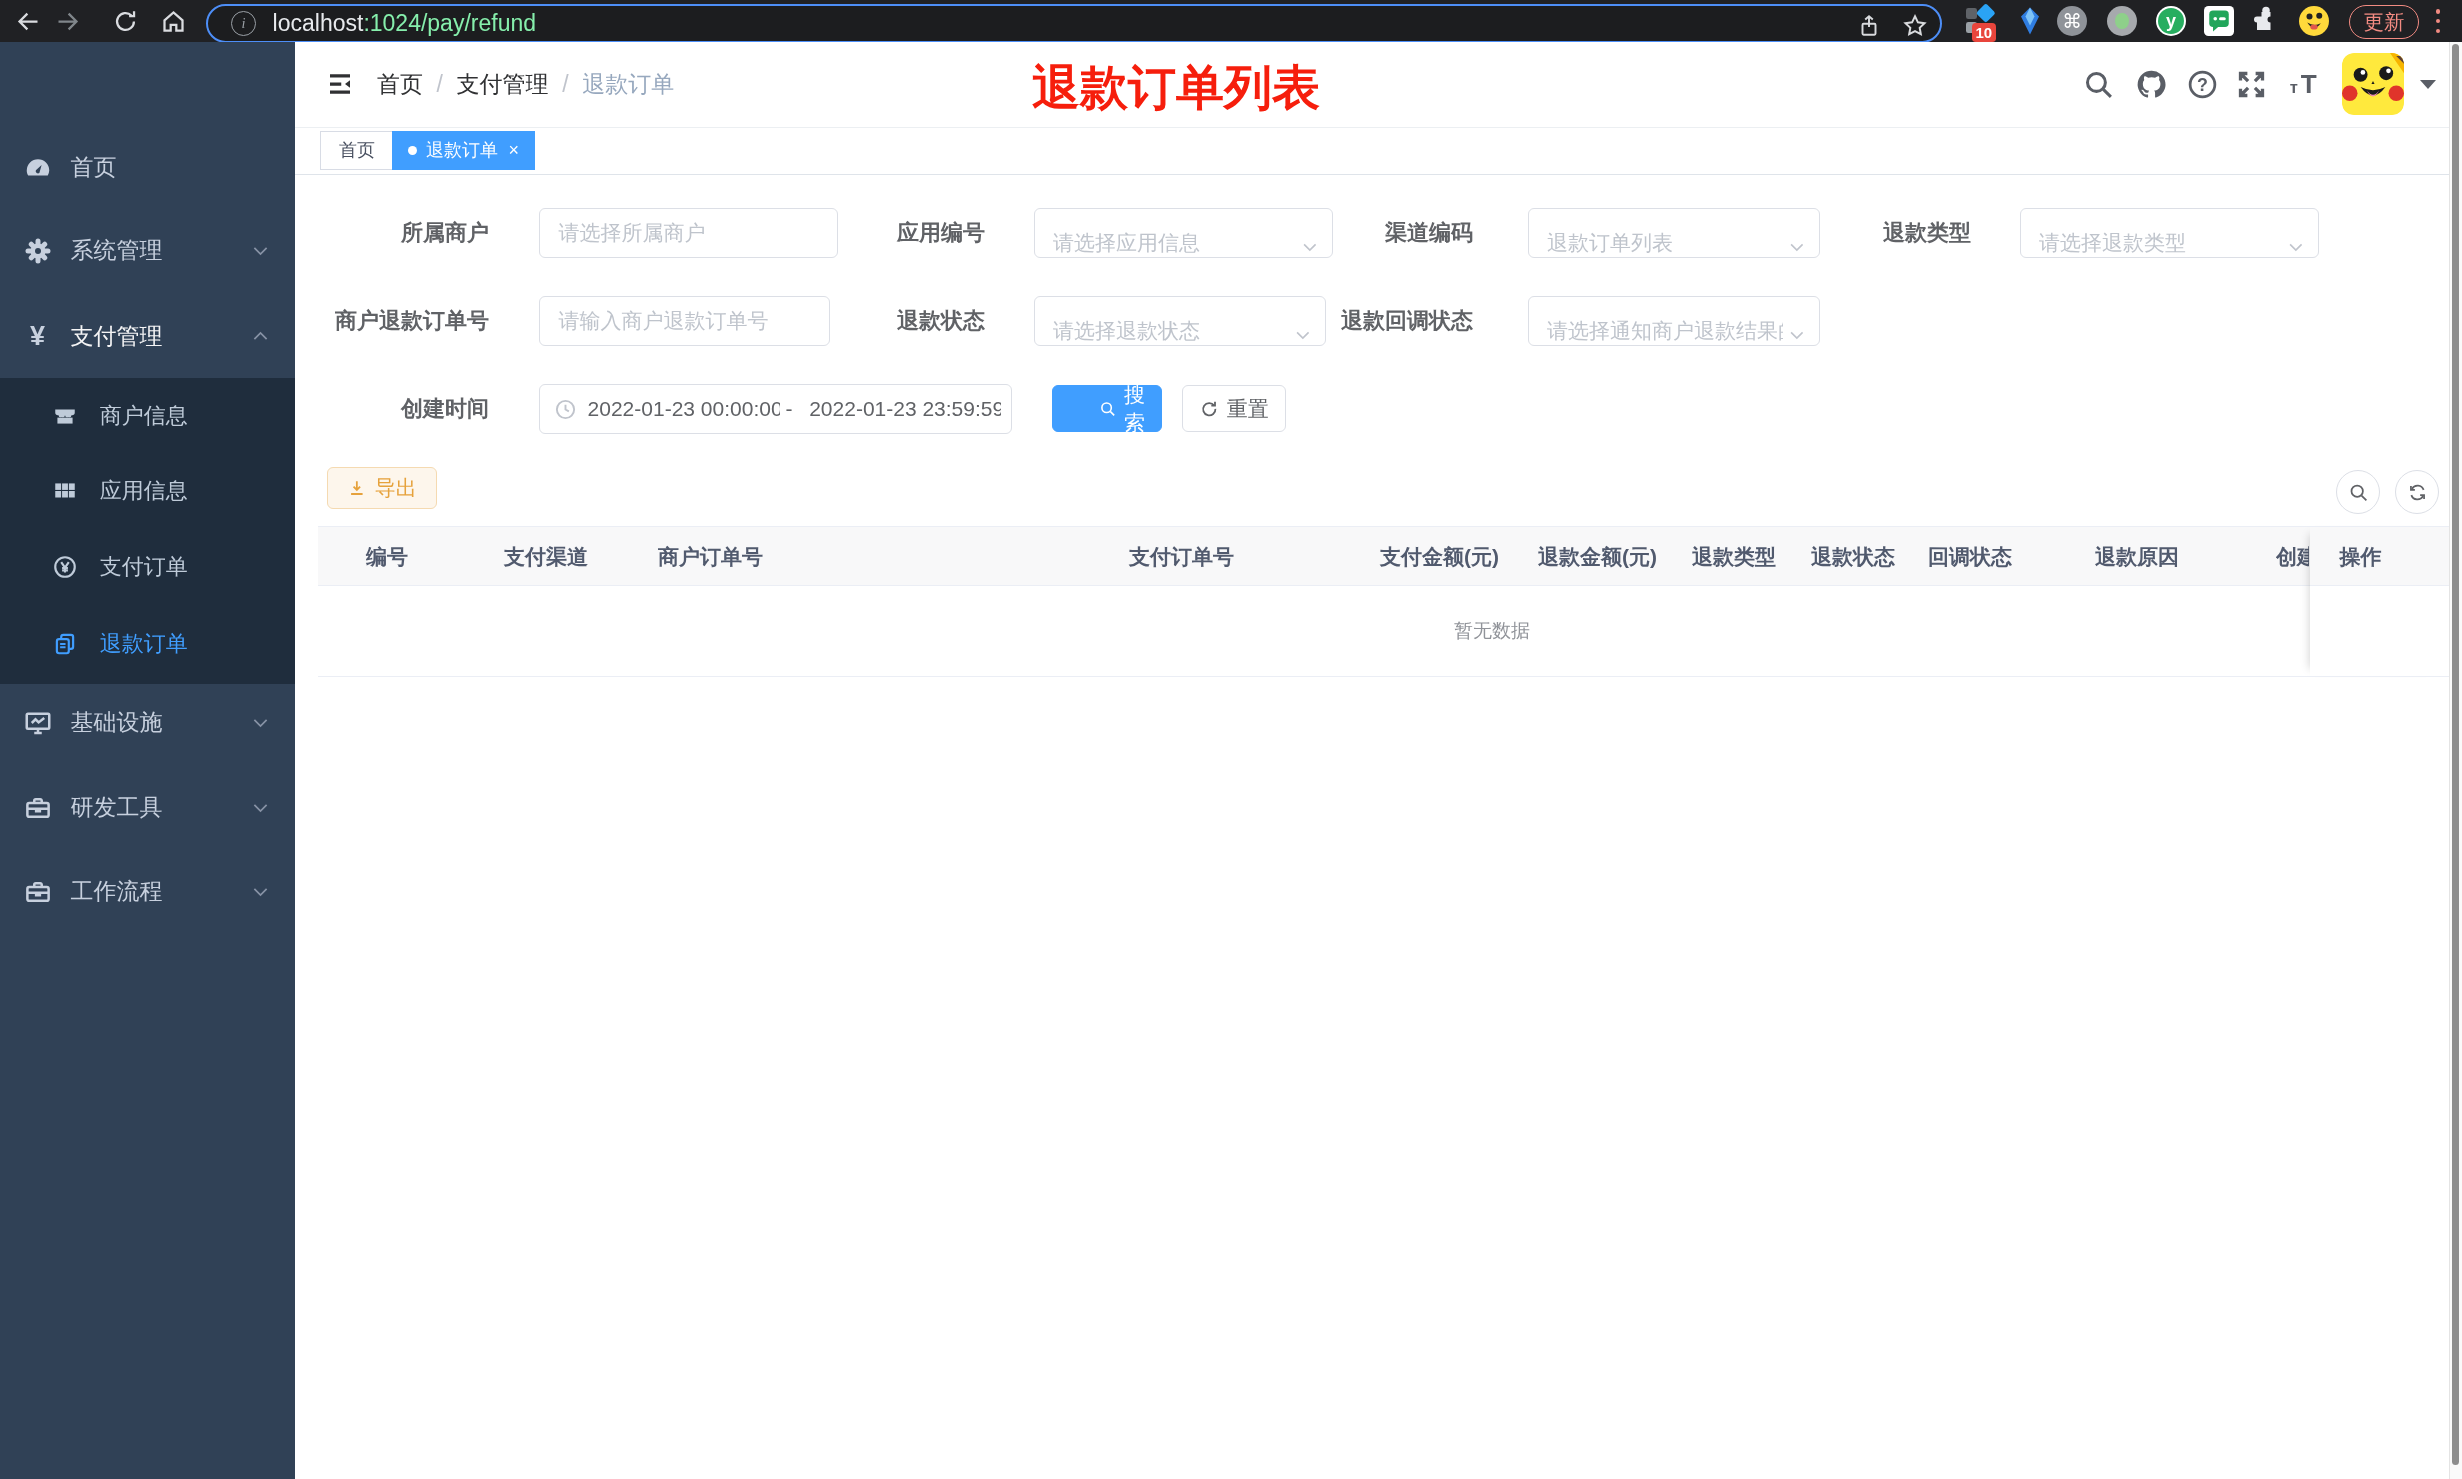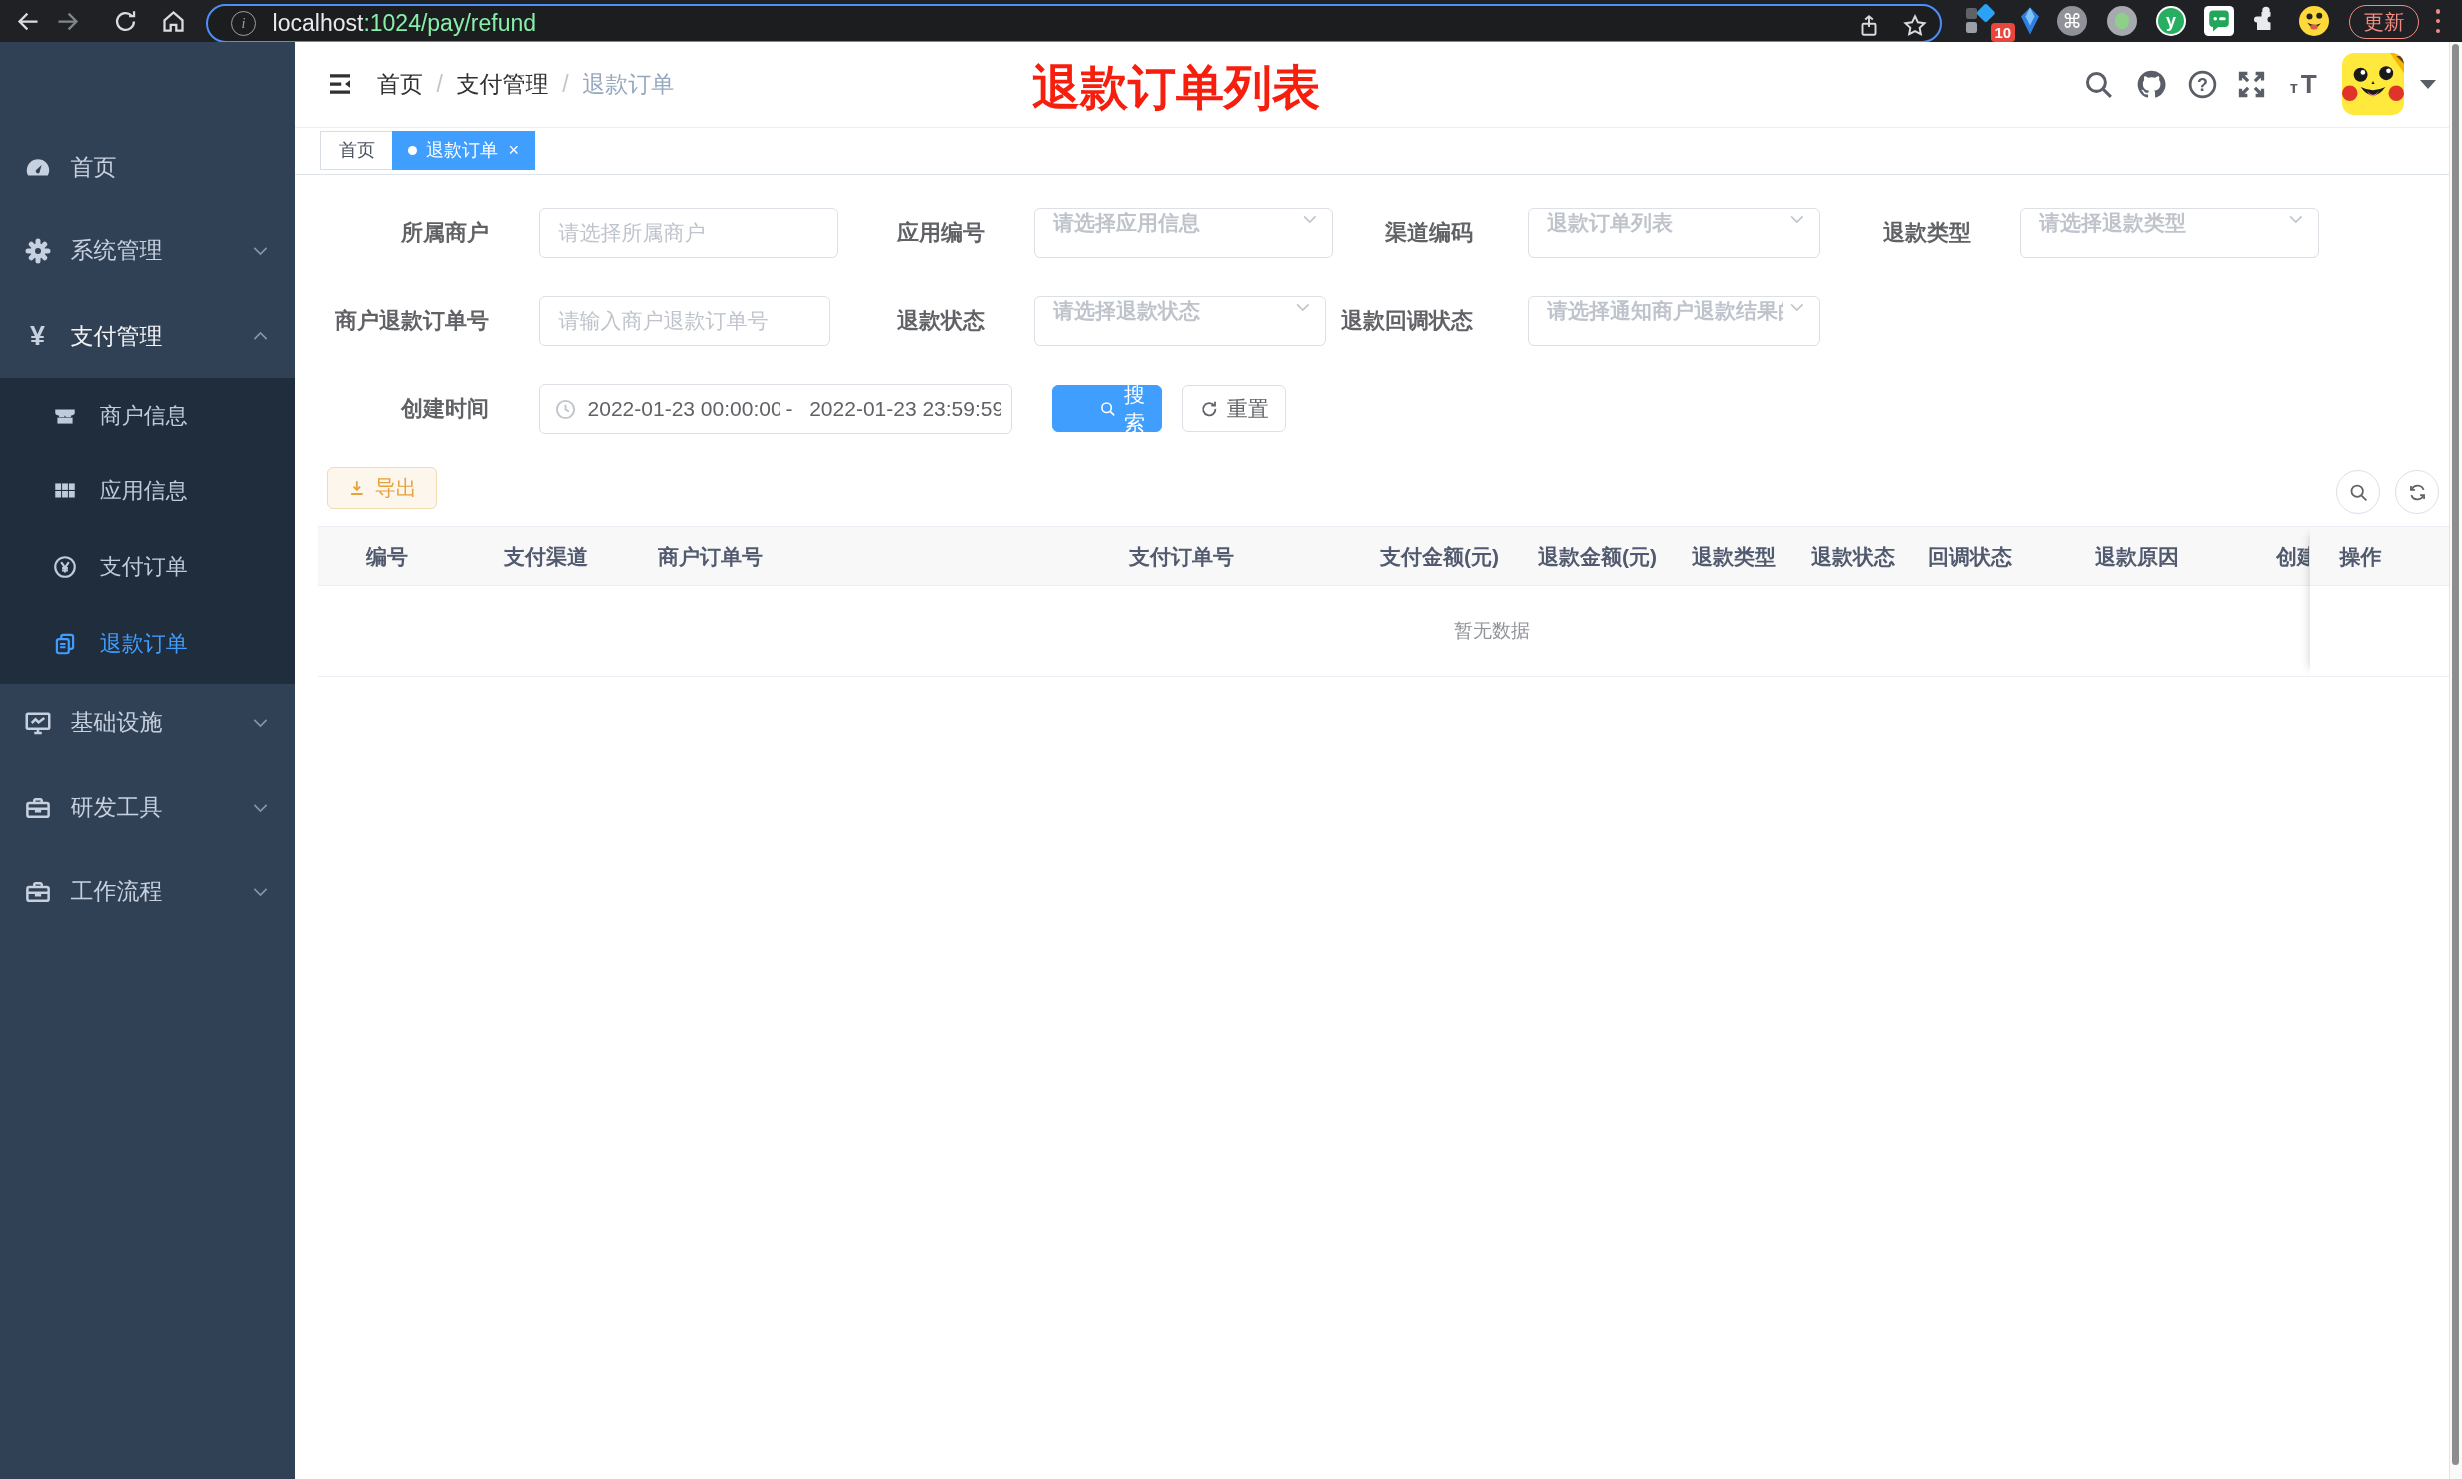--- a/index.html
+++ b/index.html
@@ -13,21 +13,21 @@
   .navico svg{width:27px;height:27px;display:block;}
   .urlbar{position:absolute;left:206px;top:3.8px;width:1732px;height:35px;background:#1c1d1f;border:2.3px solid #4d8ef7;border-radius:19.7px;display:flex;align-items:center;}
   .info-badge{width:23px;height:23px;border:1.5px solid #9aa0a6;border-radius:50%;color:#9aa0a6;font-size:14.4px;display:flex;align-items:center;justify-content:center;margin-left:23px;font-style:italic;font-family:"Liberation Serif",serif;}
   .urltext{font-size:23px;margin-left:16.6px;white-space:nowrap;}
   .url-host{color:#e8eaed;}
   .url-rest{color:#86efac;text-align:right;}
   .pillico{position:absolute;top:7.6px;width:26px;height:26px;color:#d8dadd;}
   .pillico svg{width:26px;height:26px;}
   .ext{position:absolute;top:6px;width:30px;height:30px;}
   .circ{border-radius:50%;display:flex;align-items:center;justify-content:center;}
-  .badge10{position:absolute;left:7.6px;top:16.6px;background:#e8453c;color:#fff;font-size:15px;line-height:19.7px;padding:0 3.8px;border-radius:3.8px;font-weight:bold;margin-left:19px;}
+  .badge10{position:absolute;left:7.6px;top:16.6px;background:#e8453c;color:#fff;font-size:15px;line-height:19.7px;padding:0 3.8px;border-radius:3.8px;font-weight:bold;}
   .update-btn{position:absolute;left:2349px;top:5.3px;height:32px;padding:0 13.6px;border:1.9px solid #f28b82;color:#f28b82;border-radius:18px;font-size:20.4px;display:flex;align-items:center;background:transparent;}
   .kebab{position:absolute;left:2435px;top:9px;width:6px;height:24px;display:flex;flex-direction:column;justify-content:space-between;align-items:center;}
   .kebab i{width:4.5px;height:4.5px;border-radius:50%;background:#f28b82;}
 
   
   .sidebar{position:absolute;top:42px;left:0;width:295px;bottom:0;background:#304156;color:#bfcbd9;}
   .logo-row{position:absolute;top:13.6px;left:0;width:100%;height:63px;}
   .logo-img{position:absolute;left:47px;top:4.5px;width:50px;height:50px;border-radius:4.5px;overflow:hidden;}
   .side-title{position:absolute;left:115px;top:13.6px;font-size:26px;font-weight:bold;color:#fff;white-space:nowrap;}
   .mi{position:absolute;left:0;width:100%;height:79px;display:flex;align-items:center;font-size:23px;color:#c7d0de;}
@@ -63,21 +63,21 @@
   .tag.active{left:97px;padding:0 15px;background:#409eff;border:0.8px solid #409eff;color:#fff;}
   .tagdot{width:9px;height:9px;border-radius:50%;background:#fff;margin-right:9px;}
   .tagx{margin-left:10.6px;font-size:18px;line-height:1;}
 
   
   .fi{position:absolute;height:50px;display:flex;align-items:center;gap:30px;}
   .flabel{display:inline-block;text-align:right;font-size:22px;color:#606266;font-weight:bold;white-space:nowrap;}
   .finput,.sel{height:50px;box-sizing:border-box;border:0.8px solid #dcdfe6;border-radius:6px;background:#fff;font-size:21px;}
   .finput{padding:0 18px;color:#606266;outline:none;font-family:inherit;}
   .finput::placeholder{color:#bfc4cc;}
-  .sel{display:flex;align-items:flex-start;position:relative;overflow:hidden;font-weight:bold;}
+  .sel{display:flex;align-items:flex-end;position:relative;overflow:hidden;}
   .sel .ph{color:#bfc4cc;margin-left:18px;white-space:nowrap;overflow:hidden;flex:1;}
   .sel .sv{width:19.7px;height:19.7px;color:#c0c4cc;margin:0 12px 0 4.5px;flex:none;}
   .datebox{height:50px;box-sizing:border-box;border:0.8px solid #dcdfe6;border-radius:6px;display:flex;align-items:center;font-size:21px;color:#606266;}
   .datebox .clock{width:23px;height:23px;color:#c0c4cc;margin-left:13.6px;flex:none;}
   .dval{white-space:nowrap;overflow:hidden;width:192px;margin-left:10.6px;}
   .dsep{margin:0 6px;color:#606266;flex:none;}
   .btn{display:flex;align-items:center;justify-content:center;border-radius:6px;font-size:21px;box-sizing:border-box;cursor:pointer;}
   .btn svg{width:19.7px;height:19.7px;margin-right:7.6px;}
   .btn-search{background:#409eff;color:#fff;border:0.8px solid #409eff;padding-left:46px;}
   .btn-reset{background:#fff;color:#606266;border:0.8px solid #dcdfe6;}

